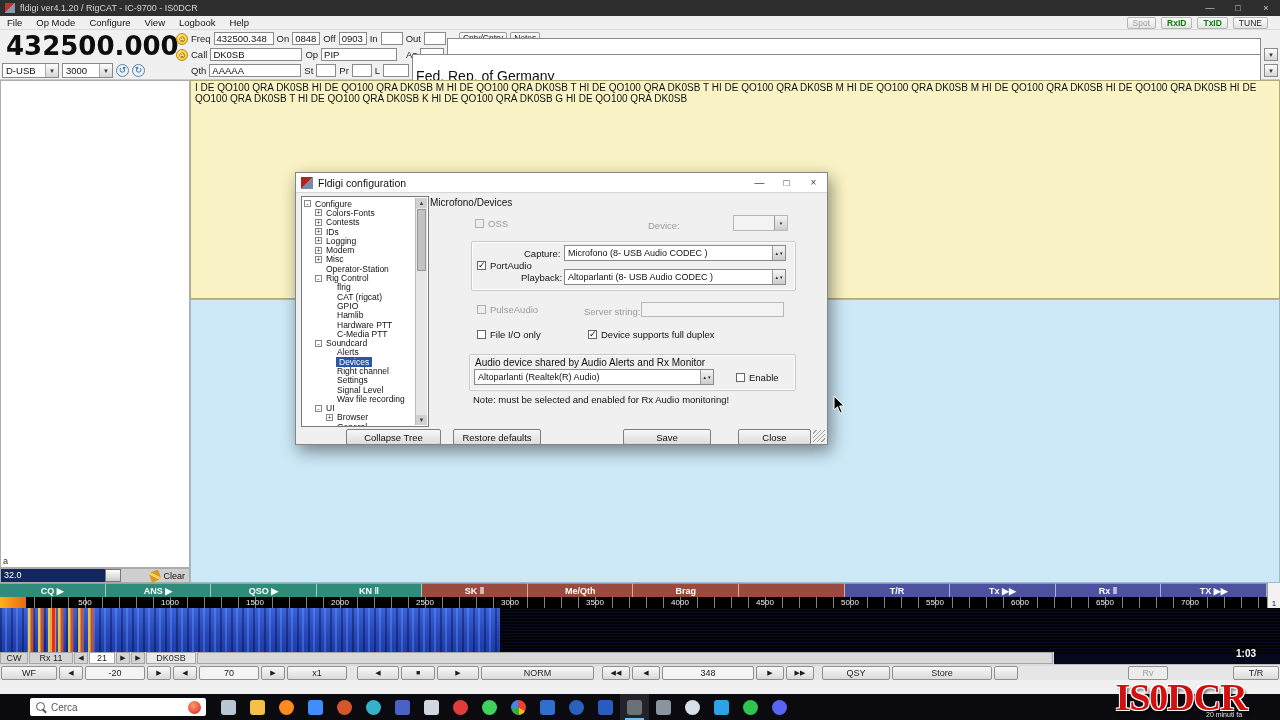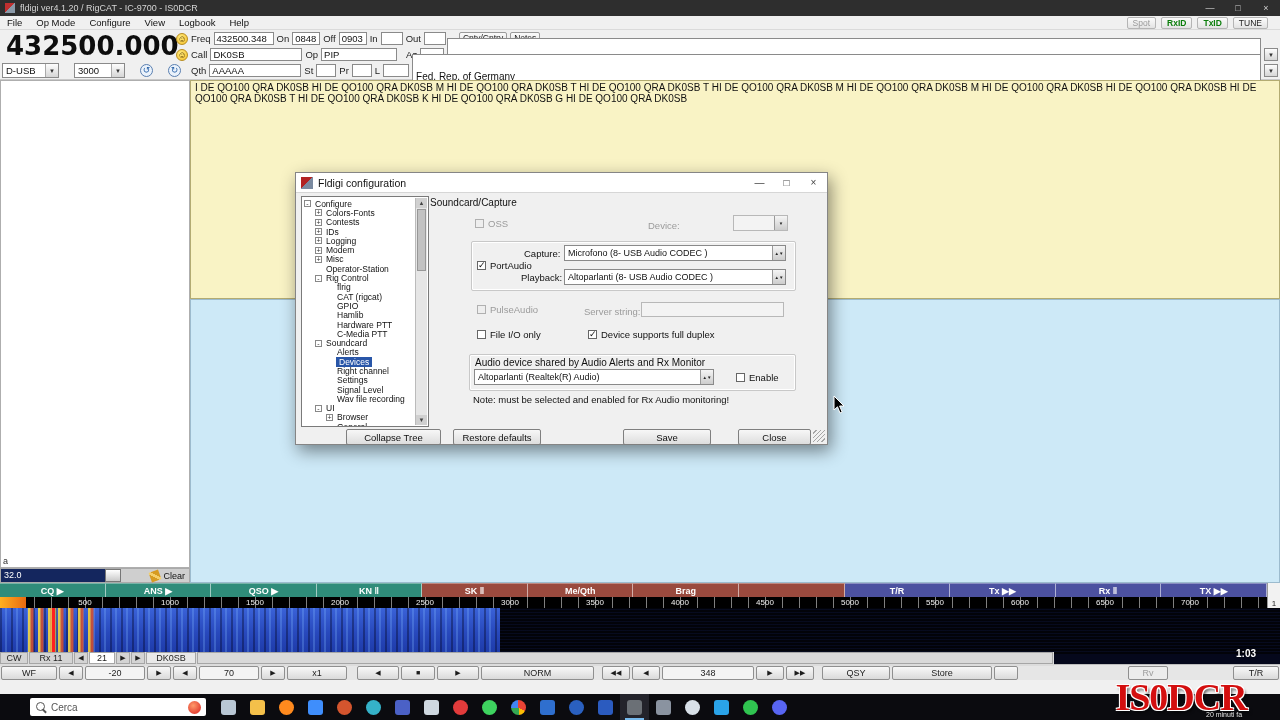--- a/index.html
+++ b/index.html
@@ -22,23 +22,23 @@
 
 
 .toppanel{position:absolute;left:0;top:30px;width:1280px;height:50px;background:#f0f0f0;border-bottom:1px solid #c9c9c9}
 .bigfreq{position:absolute;left:6px;top:0;width:170px;height:33px;font-size:26px;font-weight:bold;color:#0d0d0d;line-height:33px;font-family:"DejaVu Sans",sans-serif;letter-spacing:0}
 .frow{position:absolute;left:176px;width:1102px;height:15px;display:flex;align-items:center;gap:3px;font-size:9.5px}
 .r1{top:1px}.r2{top:17px}.r3{top:33px}
 .flabel{color:#1d1d1d;white-space:nowrap}
 .finput{height:13px;border:1px solid #8a8a8a;background:#fff;font-size:9.5px;padding:0 2px;line-height:11px;overflow:hidden;white-space:nowrap;color:#111}
 .fbtn{height:13px;border:1px solid #9a9a9a;background:linear-gradient(#fafafa,#e2e2e2);font-size:8.5px;padding:0 3px;line-height:11px;color:#222;border-radius:2px;white-space:nowrap}
 .smiley{width:12px;height:12px;border-radius:50%;background:radial-gradient(circle at 35% 30%,#ffe97a,#f4c02c);border:1px solid #b98d1e;font-size:9px;line-height:10px;text-align:center;color:#5a3c00;flex:none}
-.combo-wide{flex:1;height:13px;border:1px solid #8a8a8a;background:#fff;font-size:10px;padding:16px 3px;line-height:11px;color:#111;overflow:hidden;white-space:nowrap}
+.combo-wide{flex:1;height:13px;border:1px solid #8a8a8a;background:#fff;font-size:14px;padding:16px 3px;line-height:11px;color:#111;overflow:hidden;white-space:nowrap}
 .dd-btn{width:14px;height:13px;border:1px solid #8a8a8a;background:linear-gradient(#fdfdfd,#d6d6d6);font-size:6px;line-height:12px;text-align:center;color:#333;flex:none}
-.mode-row{position:absolute;left:2px;top:33px;display:flex;gap:15px;align-items:center;height:15px}
+.mode-row{position:absolute;left:2px;top:33px;display:flex;gap:3px;align-items:center;height:15px}
 .combo{height:15px;border:1px solid #8a8a8a;background:#fff;display:flex;align-items:center;font-size:9.5px;color:#111}
 .combo .val{padding:0 3px}
 .combo .arr{width:13px;height:100%;background:linear-gradient(#fdfdfd,#d6d6d6);border-left:1px solid #aaa;font-size:6px;display:flex;align-items:center;justify-content:center;color:#333}
 .round-btn{width:13px;height:13px;border-radius:50%;border:1px solid #5a7fb0;background:#eaf2fb;color:#2a62a8;font-size:9px;line-height:11px;text-align:center;flex:none}
 
 
 .main-left{position:absolute;left:0;top:80px;width:190px;height:488px;background:#fff;border:1px solid #aeaeae}
 .main-left .a{position:absolute;left:2px;bottom:1px;font-size:9px;color:#333}
 .slider-row{position:absolute;left:0;top:568px;width:190px;height:15px;background:#cfcfcf;display:flex;border:1px solid #aaa}
 .sl-fill{width:104px;height:13px;background:#14265e;color:#fff;font-size:9px;line-height:13px;padding-left:3px;flex:none}
@@ -465,21 +465,21 @@
     <div class="dlg-title">
       <span class="dlg-ico"></span>
       <span>Fldigi configuration</span>
       <div class="dlg-btns">
         <span class="dlg-btn">—</span>
         <span class="dlg-btn">□</span>
         <span class="dlg-btn">×</span>
       </div>
     </div>
 
-    <span class="dlg-header">Soundcard/Capture</span>
+    <span class="dlg-header">Microfono/Devices</span>
 
     <div class="tree">
       <div class="tree-items">
 
           <div class="tree-item" data-depth="0" data-sel="0">
             <span class="exp">-</span>
             <span class="tl">Configure</span>
           </div>
 
           <div class="tree-item" data-depth="1" data-sel="0">

